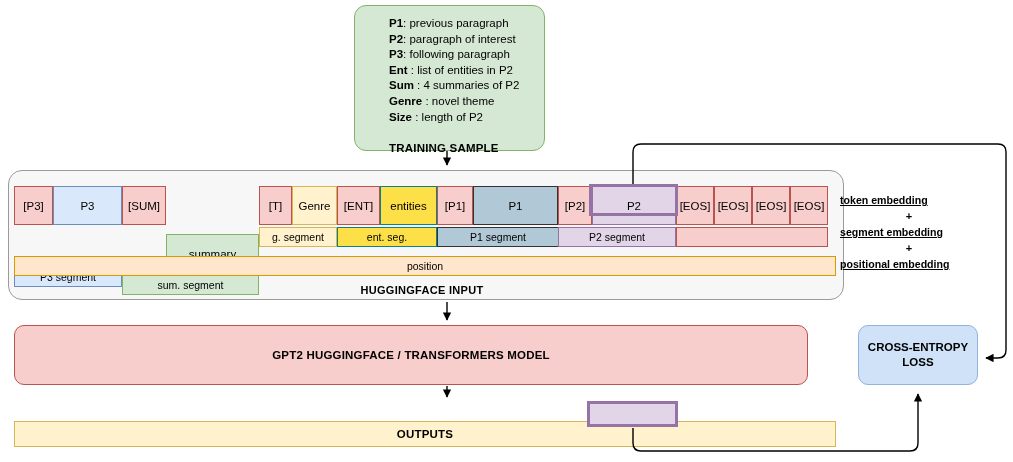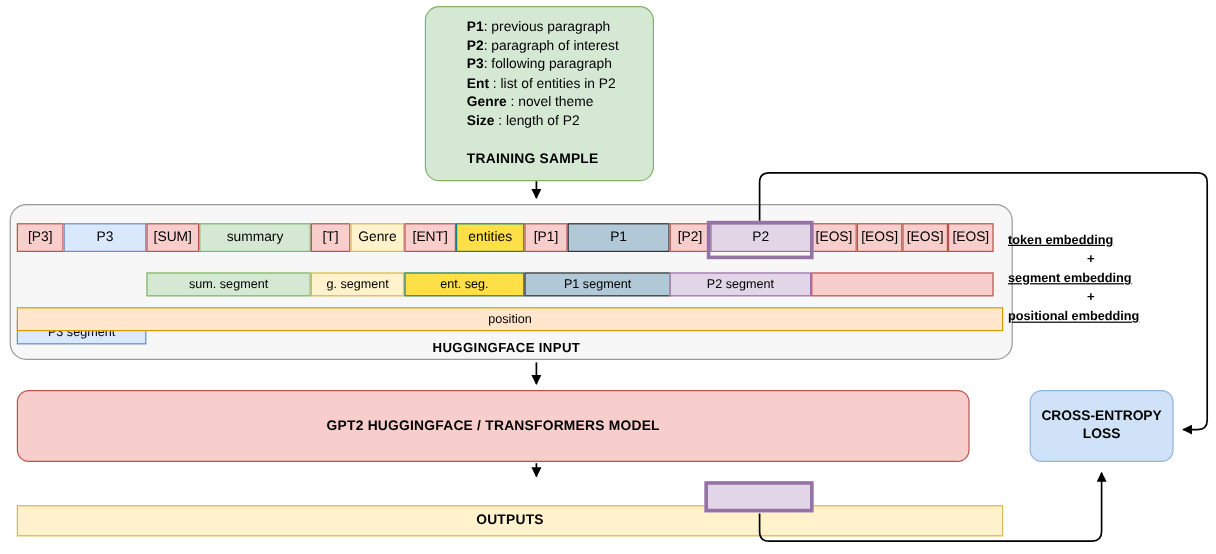--- a/index.html
+++ b/index.html
@@ -22,28 +22,28 @@
   #vectorized-input{
     left:8px;top:170px;width:836px;height:130px;
     background:#f7f7f7;border:1.4px solid #9a9a9a;border-radius:14px;
   }
   #vectorized-input-label{
     left:8px;top:283px;width:828px;height:14px;
     font-size:11px;font-weight:bold;color:#000;letter-spacing:.3px;
   }
 
   
-  .cell{height:24px;font-size:11.5px;color:#000;border:1px solid;}
+  .cell{height:39px;font-size:11.5px;color:#000;border:1px solid;}
   .seg{height:20px;font-size:10.5px;color:#000;border:1px solid;}
   .tok-row{top:186px;}
   .seg-row{top:227px;}
 
   .c-pink{background:#f8cecc;border-color:#b85450;}
   .c-blue{background:#dae8fc;border-color:#6c8ebf;}
-  .c-green{background:#d5e8d4;border-color:#82b366;}
+  .c-green{background:#d5e8d4;border-color:#82b366;margin-top:48px;}
   .c-yellow{background:#fff2cc;border-color:#d6b656;}
   .c-cyan{background:#fde047;border-color:#0e8088;}
   .c-grayblue{background:#b1c9d6;border-color:#333333;}
   .c-purple{background:#e1d5e7;border-color:#9673a6;}
 
   #position-bar{
     left:14px;top:256px;width:822px;height:20px;
     background:#ffe6cc;border:1.2px solid #d79b00;
     font-size:10.5px;color:#000;
   }
@@ -92,20 +92,23 @@
       <b>P1</b><span>: </span><span>previous paragraph</span>
     </div>
     <div class="ln">
       <b>P2</b><span>: </span><span>paragraph of interest</span>
     </div>
     <div class="ln">
       <b>P3</b><span>: </span><span>following paragraph</span>
     </div>
     <div class="ln">
       <b>Ent</b><span> : </span><span>list of entities in P2</span>
+    </div>
+    <div class="ln">
+      <b>Sum</b><span> : </span><span>4 summaries of P2</span>
     </div>
     <div class="ln">
       <b>Genre</b><span> : </span><span>novel theme</span>
     </div>
     <div class="ln">
       <b>Size</b><span> : </span><span>length of P2</span>
     </div>
   </div>
   <div class="title">TRAINING SAMPLE</div>
 </div>

